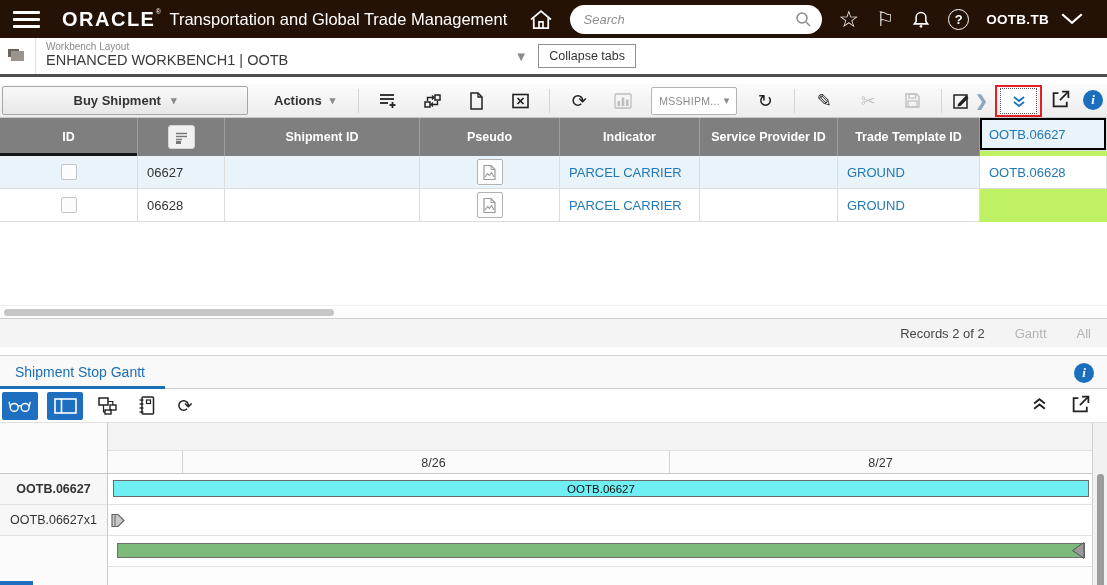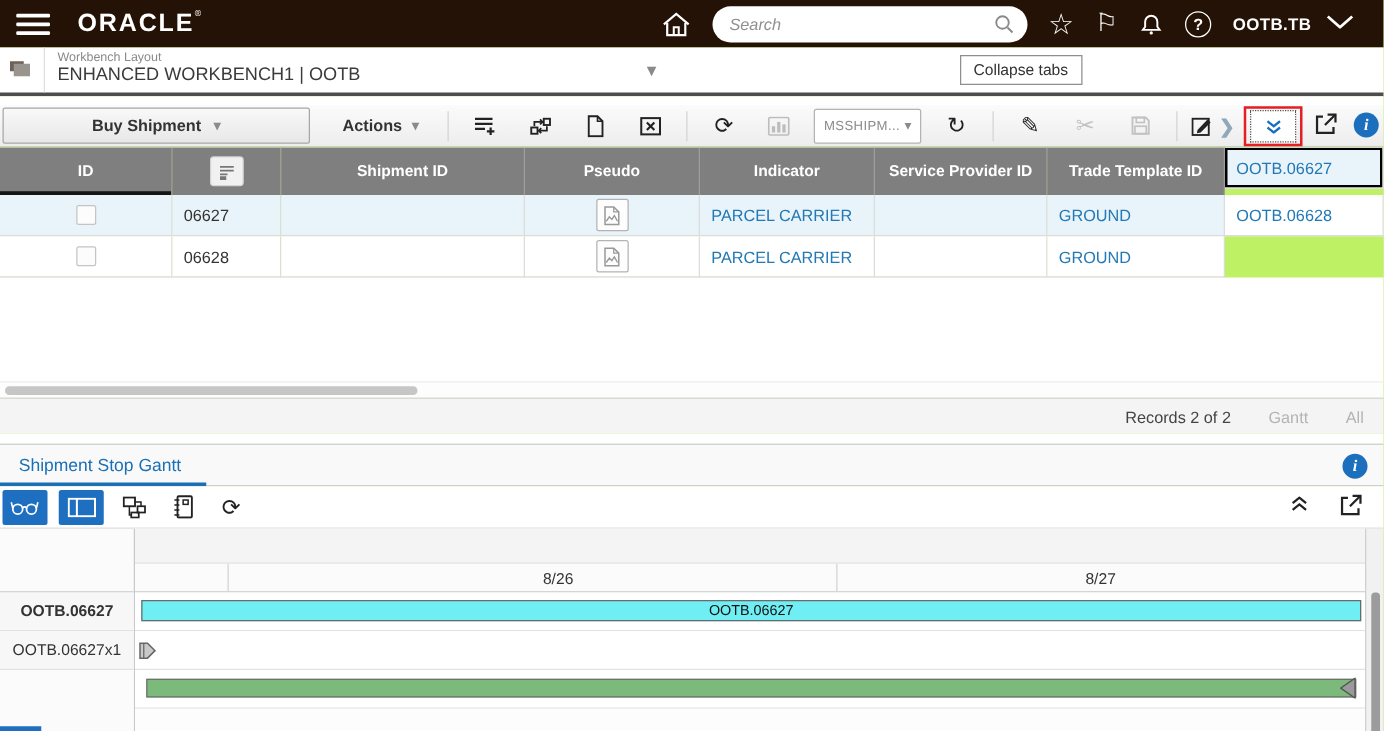--- a/index.html
+++ b/index.html
@@ -27,21 +27,21 @@
   .chev-big { margin-right:24px; cursor:pointer; }
 
   
   .wb-bar { height:39px; background:#fff; border-bottom:3px solid #4d4d4d; display:flex; align-items:stretch; }
   .wb-strip { width:36px; border-right:1px solid #e0e0e0; display:flex; align-items:center; justify-content:center; }
   .wb-mini { width:13px; height:10px; background:#9a948f; box-shadow:-4px -3px 0 -1px #6c625b; }
   .wb-text { padding:3px 0 0 10px; flex:0 0 auto; }
   .wb-label { font-size:10px; color:#8a8a8a; }
   .wb-value { font-size:14.5px; color:#3a3a3a; }
   .wb-caret { width:34px; margin-left:216px; display:flex; align-items:center; justify-content:center; color:#8a8a8a; font-size:13px; cursor:pointer; }
-  .wb-right { flex:1; display:flex; align-items:center; justify-content:center; padding-right:12px; }
+  .wb-right { flex:1; display:flex; align-items:center; justify-content:flex-start; padding-right:12px; }
   .collapse-tabs { font-family:"Liberation Sans",sans-serif; font-size:12.5px; color:#333; background:#fff; border:1px solid #8f8f8f; padding:4px 10px; cursor:pointer; }
   .gap7 { height:7px; background:#fff; }
 
   
   .toolbar { position:relative; height:34px; background:linear-gradient(#fbfbfb,#ededed); display:flex; align-items:center; border-bottom:1px solid #c9c9c9; }
   .btn-primary { width:246px; height:29px; margin-left:2px; border:1px solid #a6a6a6; border-radius:2px; background:linear-gradient(#f9f9f9,#e7e7e7); font-size:13px; font-weight:bold; color:#333; display:flex; align-items:center; justify-content:center; gap:10px; cursor:pointer; }
   .caret { color:#8a8a8a; font-size:11px; }
   .btn-actions { margin-left:10px; padding:0 16px; height:29px; background:transparent; border:none; font-family:"Liberation Sans",sans-serif; font-size:13px; font-weight:bold; color:#333; display:flex; align-items:center; gap:8px; cursor:pointer; }
   .tsep { width:1px; height:24px; background:#d4d4d4; margin:0 7px; }
   .tbtn { width:34px; height:28px; display:flex; align-items:center; justify-content:center; cursor:pointer; background:transparent; border:none; margin:0 5px; font-size:19px; color:#222; }
@@ -115,20 +115,21 @@
 
 <div id="app">
 
   <header class="topbar">
     <div class="hamburger">
         <span></span>
         <span></span>
         <span></span>
       </div>
     <div class="brand"><span>ORACLE</span><span class="tm">®</span></div>
+    <div class="app-title">Transportation and Global Trade Management</div>
     <div class="top-spacer"></div>
     <div class="top-ic home-ic">
       <svg width="24" height="21" viewBox="0 0 20 18">
           <path d="M1.5 9 L10 1.8 L18.5 9" fill="none" stroke="#fff" stroke-width="1.5"></path>
           <path d="M3.8 8 V16.4 H16.2 V8" fill="none" stroke="#fff" stroke-width="1.5"></path>
           <path d="M8.3 16.4 V11 H11.7 V16.4" fill="none" stroke="#fff" stroke-width="1.4"></path>
         </svg>
     </div>
     <div class="searchbox">
       <input type="text" placeholder="Search" style="">
@@ -405,21 +406,21 @@
       <div class="g-label-spacer"></div>
       <div class="g-label b">OOTB.06627</div>
       <div class="g-label">OOTB.06627x1</div>
       <div class="g-label" style="flex:1; border-bottom:none; background:#fbfbfb;"></div>
     </div>
     <div class="g-timeline">
       <div class="g-band1"></div>
       <div class="g-band2">
         <div class="g-tick" style="left:74px;"></div>
         <div class="g-tick" style="left:561px;"></div>
-        <div class="g-date" style="left:87px; width:487px;padding-left:16px;">8/26</div>
+        <div class="g-date" style="left:74px; width:487px;padding-left:16px;">8/26</div>
         <div class="g-date" style="left:561px; width:423px;">8/27</div>
       </div>
       <div class="g-row">
         <div class="gbar-cyan">OOTB.06627</div>
       </div>
       <div class="g-row">
         <svg class="g-milestone" width="14" height="15" viewBox="0 0 14 15">
             <polygon points="1,1.5 7,1.5 13,7.5 7,13.5 1,13.5" fill="#c9c9c9" stroke="#666" stroke-width="1.2"></polygon>
             <line x1="4" y1="1.5" x2="4" y2="13.5" stroke="#666" stroke-width="1"></line>
           </svg>

